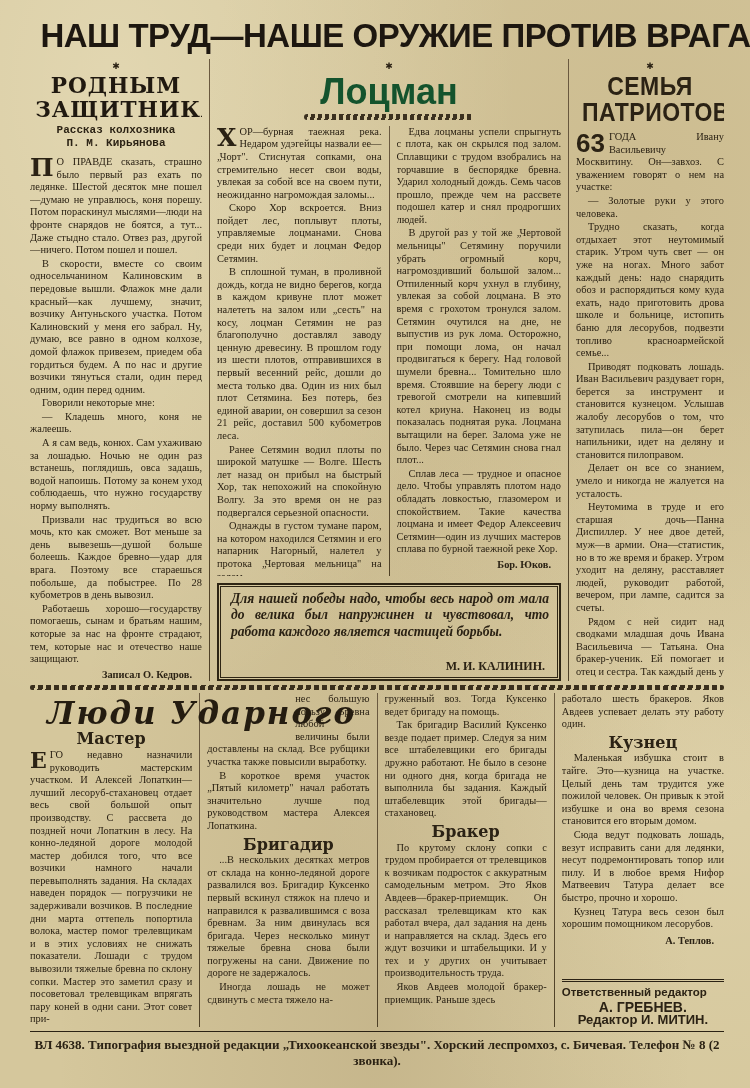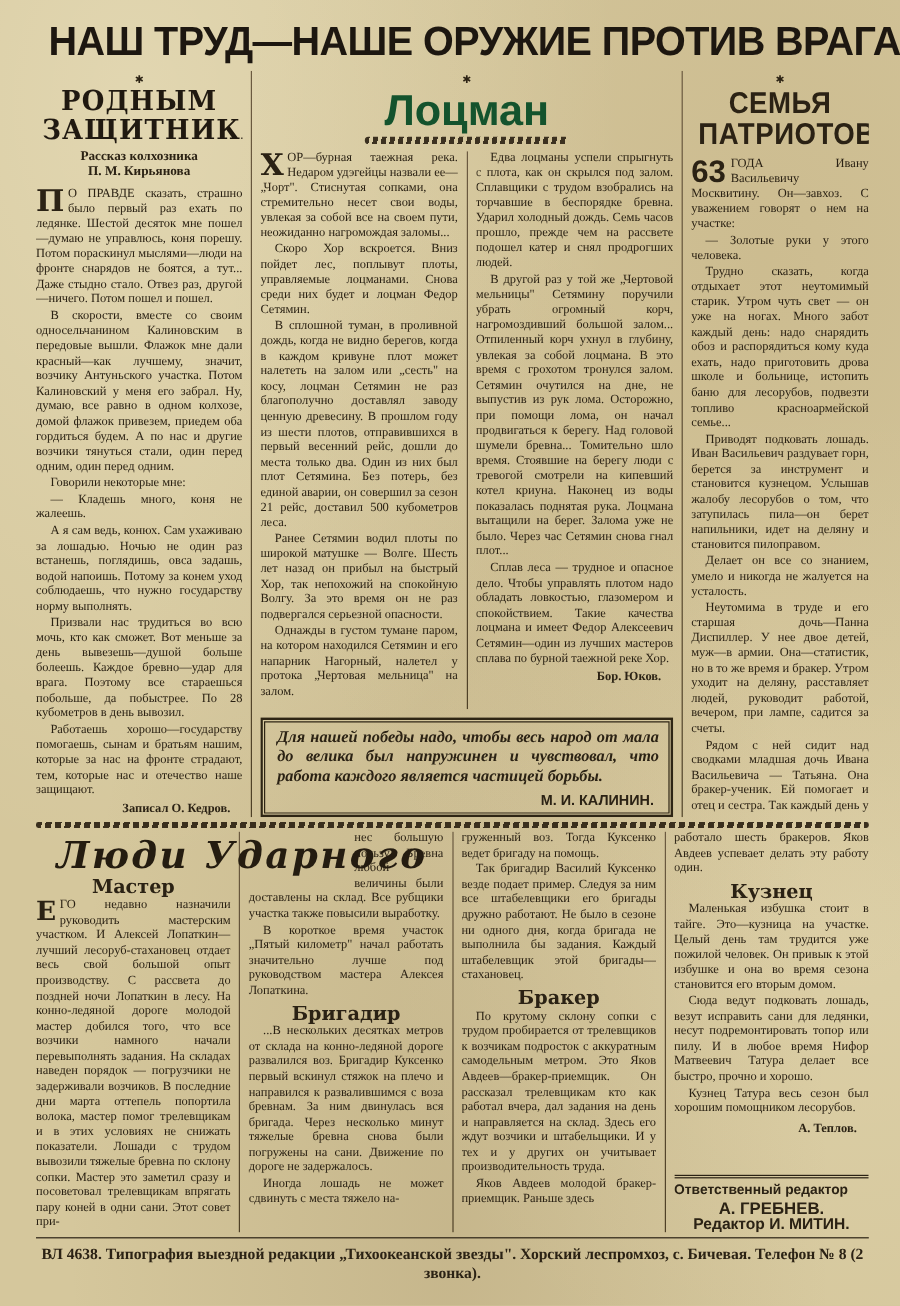--- a/index.html
+++ b/index.html
@@ -32,21 +32,21 @@
   .col-rule{width:1px;background:linear-gradient(#6b5a40,#4e4026);margin:0 7px;flex:0 0 1px;}
   .leftcol{flex:0 0 172px;overflow:hidden;}
   .centercol{flex:0 0 344px;display:flex;flex-direction:column;overflow:hidden;}
   .rightcol{flex:1 1 auto;overflow:hidden;}
 
   h1.art-title{
     font-family:"DejaVu Serif",serif;font-weight:bold;text-align:center;
     font-size:23px;line-height:24px;margin:0 0 3px 0;color:#201910;letter-spacing:1px;
     transform:scaleX(.94);
   }
-  .byline{font-family:Liberation Serif, serif;font-weight:bold;font-size:11px;line-height:13px;text-align:center;margin:1px 0 6px 0;}
+  .byline{font-family:Liberation Mono, monospace;font-weight:bold;font-size:11px;line-height:13px;text-align:center;margin:1px 0 6px 0;}
 
   .body-text{font-size:10.4px;line-height:12.6px;text-align:justify;}
   .body-text p{margin:0 0 1px 0;}
   .body-text p.ind{text-indent:12px;}
   .dropcap{float:left;font-weight:bold;font-size:25px;line-height:22px;padding:1px 3px 0 0;font-family:"DejaVu Serif",serif;}
   .sig{font-weight:bold;text-align:right;padding-right:10px;margin-top:3px !important;}
 
   
   .locman-title{
     font-family:"Liberation Sans",sans-serif;font-weight:bold;font-size:36px;line-height:38px;
@@ -57,21 +57,21 @@
     border-radius:3px;}
   .locman-cols{display:flex;height:472px;overflow:hidden;}
   .locman-cols .sub{flex:1 1 50%;overflow:hidden;}
 
   
   .quote-box{
     margin-top:7px;border:2px solid #2e2514;box-shadow:0 0 0 1px #d5c79c inset,0 0 0 2px #2e2514 inset;
     padding:6px 10px 5px 12px;
   }
   .quote-text{font-style:italic;font-weight:bold;font-size:13.6px;line-height:16.5px;text-align:justify;margin:0;}
-  .quote-author{font-family:Liberation Sans, sans-serif;font-weight:bold;font-size:12px;text-align:right;margin:5px 4px 0 0;}
+  .quote-author{font-family:Liberation Serif, serif;font-weight:bold;font-size:12px;text-align:right;margin:19px 4px 0 0;}
 
   
   h1.family-title{font-family:"Liberation Sans",sans-serif;font-weight:bold;font-size:25px;line-height:26px;
     text-align:center;margin:0 0 6px 0;transform:scaleX(.92);letter-spacing:.5px;}
   .dropnum{float:left;font-weight:bold;font-size:26px;line-height:23px;padding:1px 4px 0 0;font-family:"Liberation Sans",sans-serif;}
 
   
   .chain{height:5px;margin:4px 0 3px 0;
     background:repeating-linear-gradient(100deg,#3a2f1d 0 5px,rgba(58,47,29,0) 5px 8px);
     border-radius:2px;}

